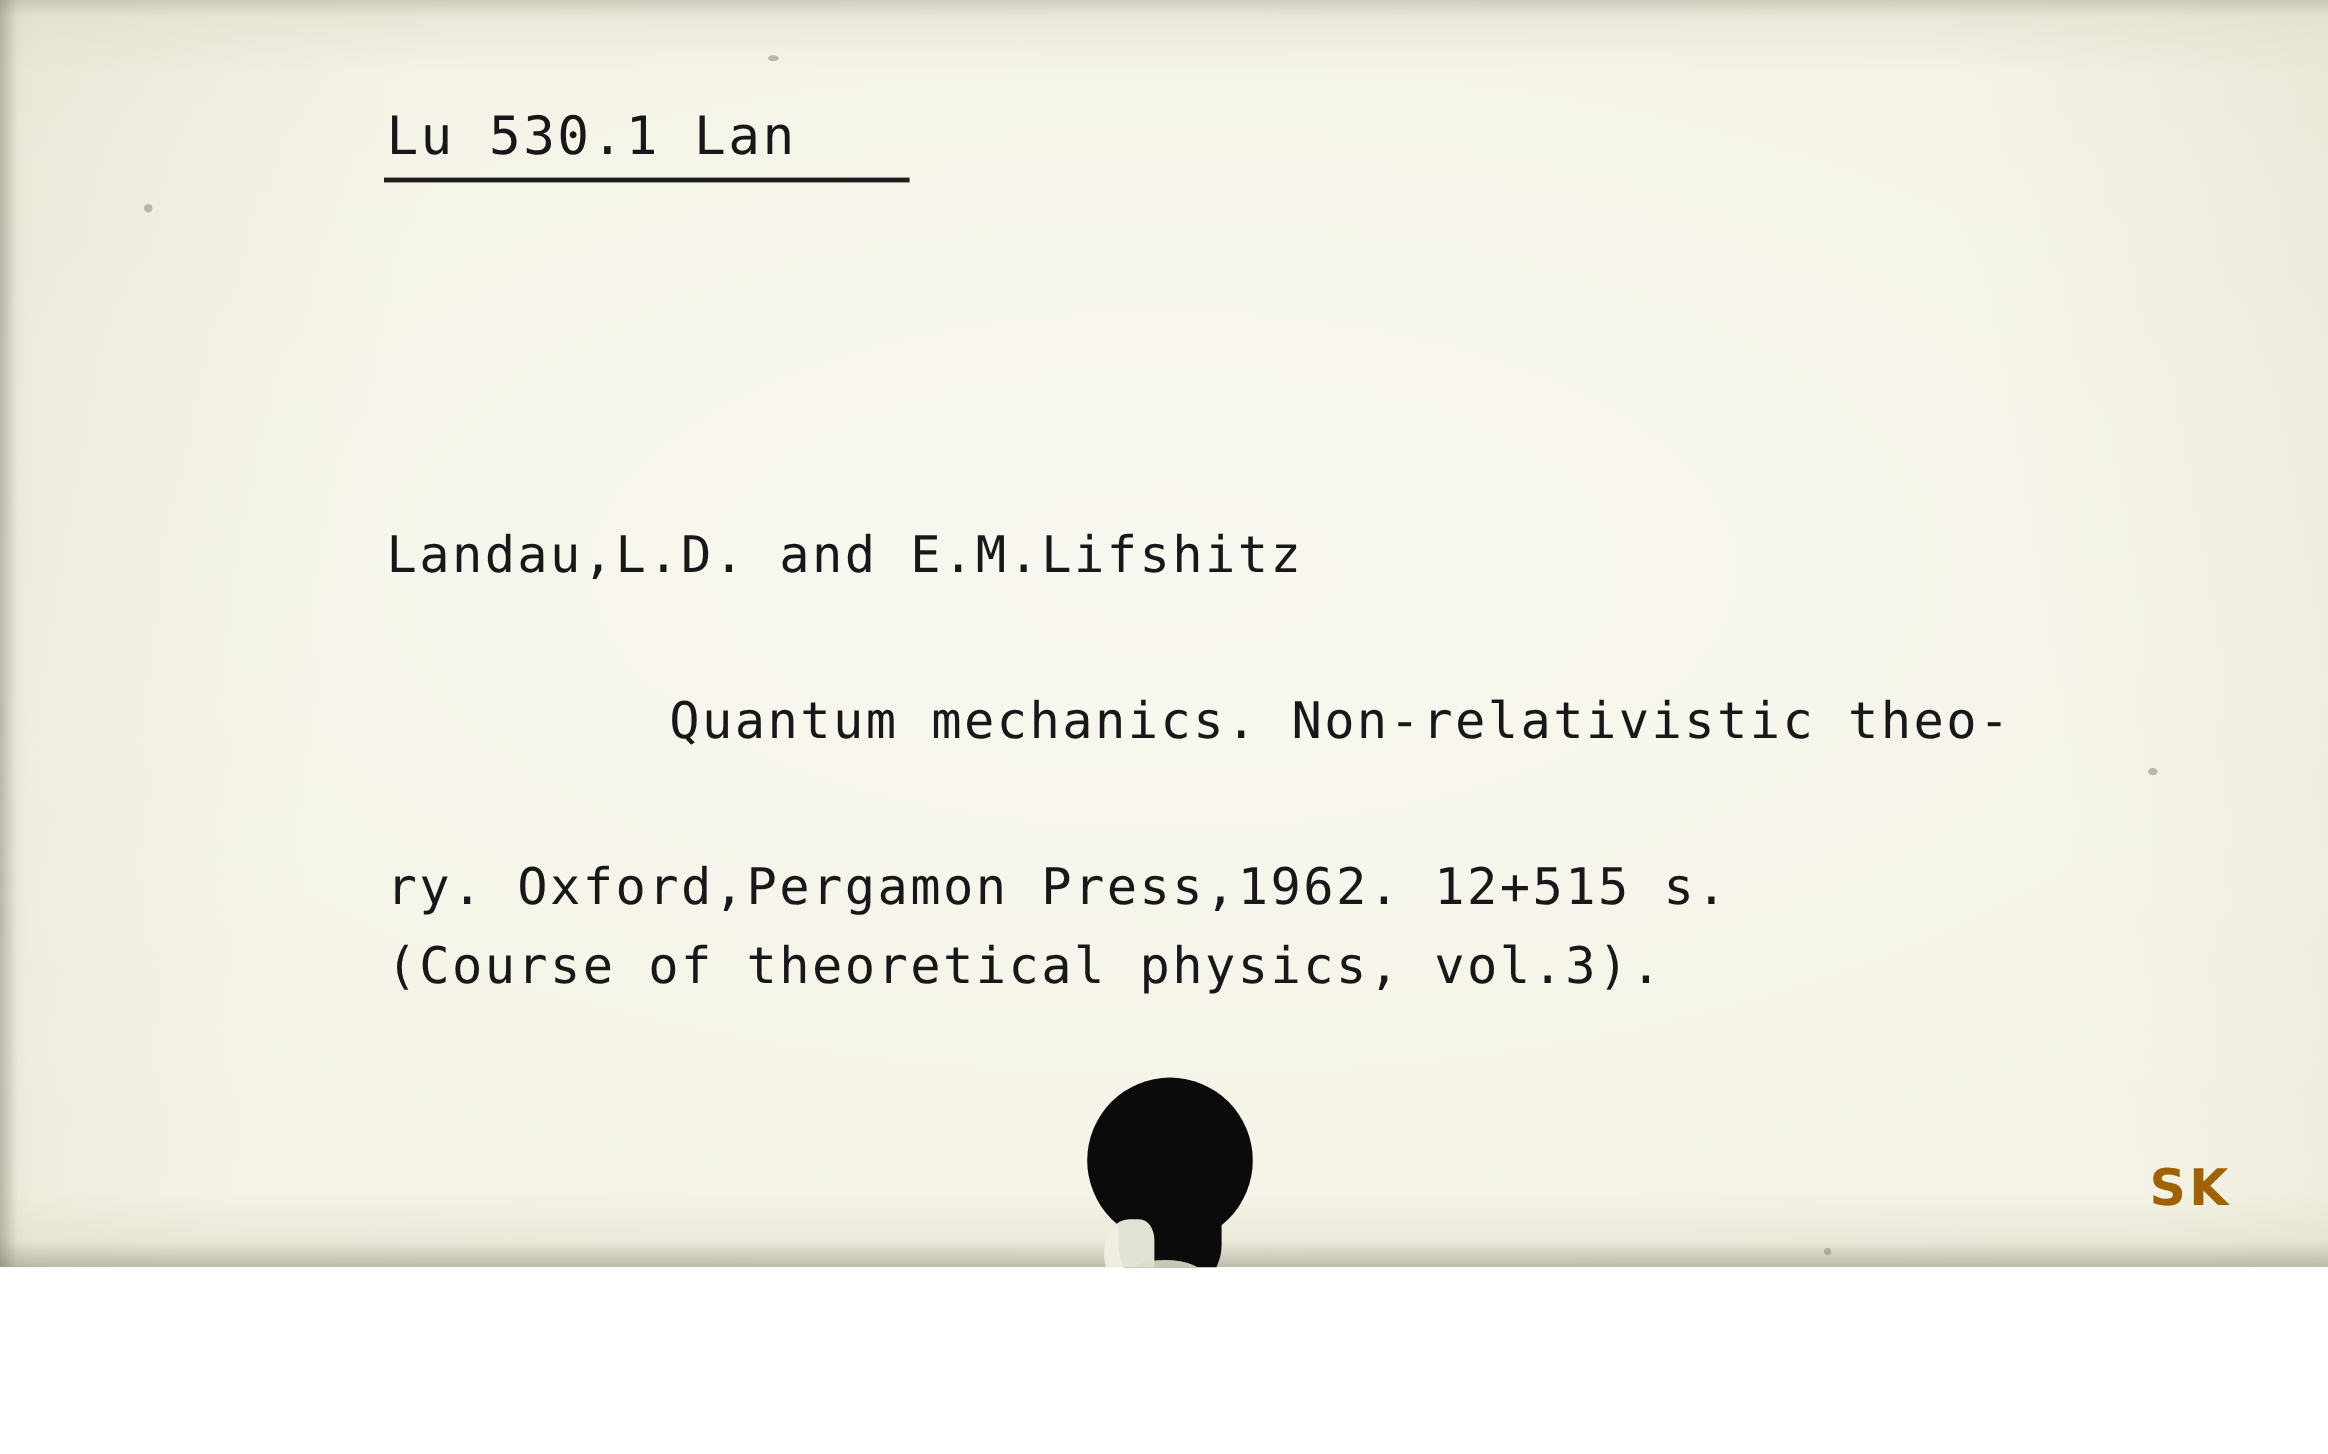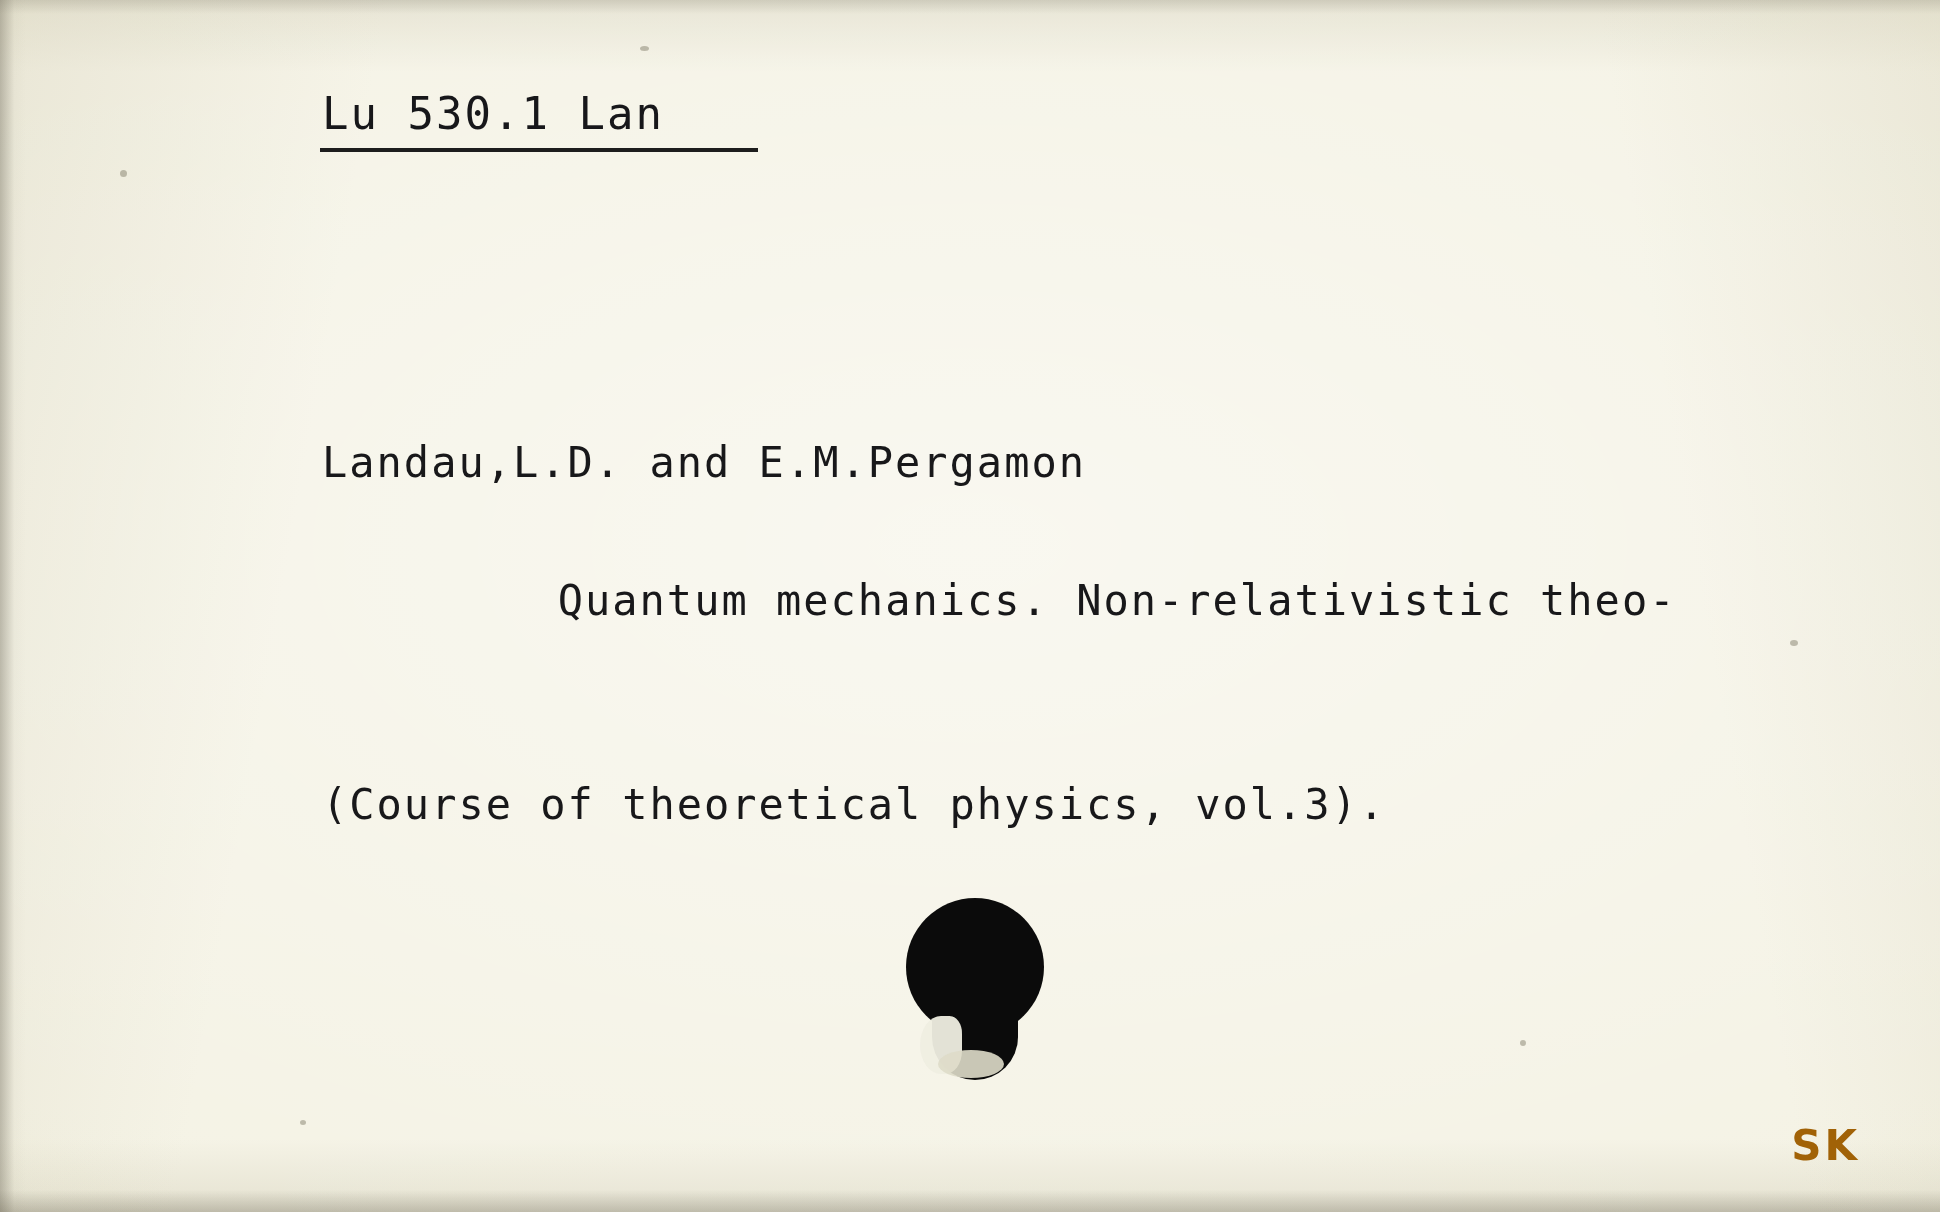--- a/index.html
+++ b/index.html
@@ -12,21 +12,21 @@
     height: 1212px;
     overflow: hidden;
     font-family: "DejaVu Sans Mono", monospace;
   }
 
   .card {
     position: absolute;
     left: 0;
     top: 0;
     width: 1940px;
-    height: 1212px;
+    height: 1056px;
     background: #f4f2e4;
     box-sizing: border-box;
     overflow: hidden;
   }
 
   
   .paper-tone {
     position: absolute;
     inset: 0;
     background:
@@ -192,22 +192,23 @@
   <div class="edge-left"></div>
   <div class="edge-bottom"></div>
   <div class="edge-top"></div>
 
   <div class="text-layer">
 
     <div class="callnumber">Lu 530.1 Lan</div>
     <div class="callnumber-rule"></div>
 
     <div class="block-main">
-      <span class="line">Landau,L.D. and E.M.Pergamon</span>
+      <span class="line">Landau,L.D. and E.M.Lifshitz</span>
       <span class="line indent">Quantum mechanics. Non-relativistic theo-</span>
+      <span class="line">ry. Oxford,Pergamon Press,1962. 12+515 s.</span>
     </div>
 
     <div class="block-series">
       <span class="line">(Course of theoretical physics, vol.3).</span>
     </div>
 
     <div class="punch-hole">
       <div class="bulb"></div>
       <div class="stem"></div>
       <div class="shine"></div>

